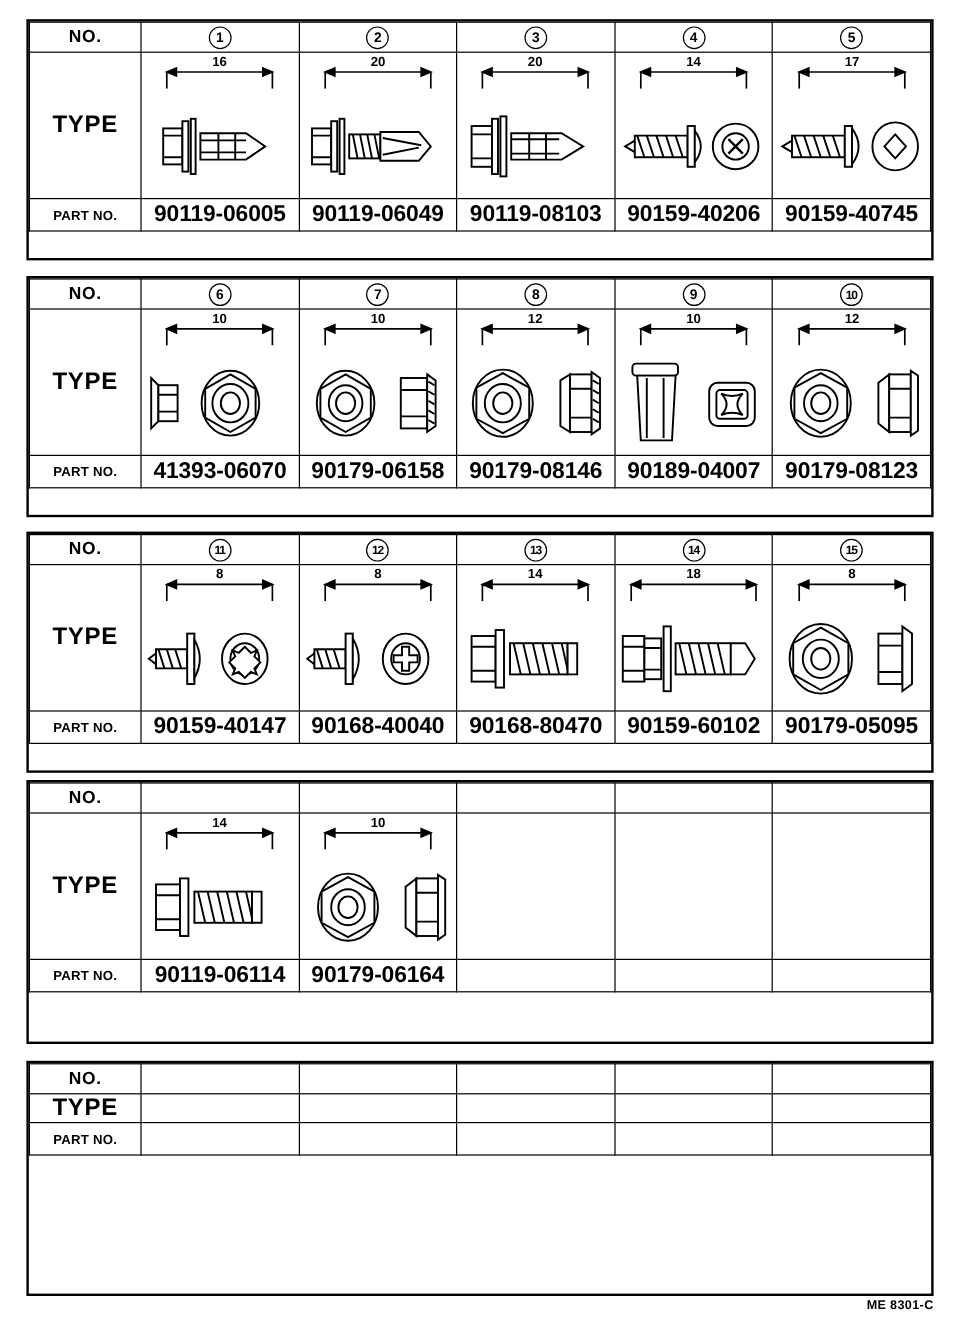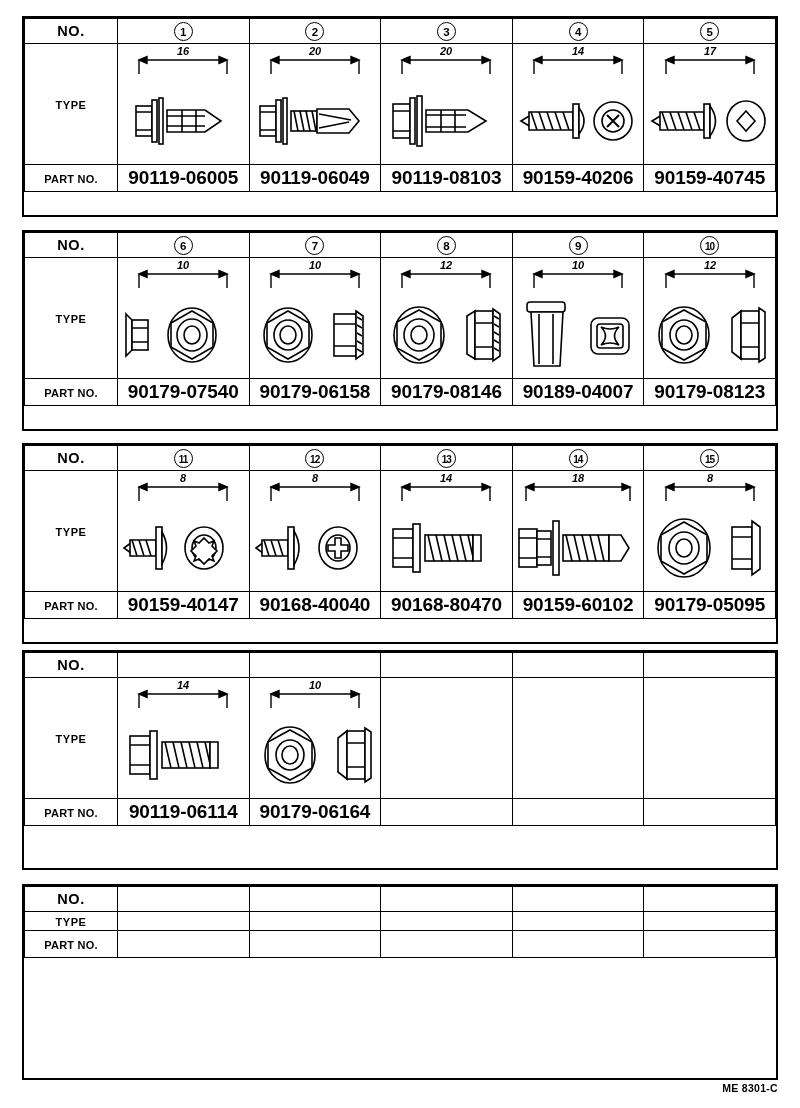--- a/index.html
+++ b/index.html
@@ -45,21 +45,21 @@
   }
   table.grid td.label {
     width: 92px;
   }
 
   .row-no td { height: 24px; }
   .row-type td { height: 0; }
   .row-part td { height: 26px; }
 
   .lbl {
-    font-size: 11px;
+    font-size: 20px;
     font-weight: bold;
     letter-spacing: 0.6px;
     font-family: "Liberation Sans", sans-serif;
   }
   .lbl-no { font-size: 14.5px; }
   .lbl-part {
     font-size: 11px;
     letter-spacing: 0.2px;
   }
   .partno {
@@ -80,21 +80,20 @@
     font-weight: bold;
     text-align: center;
     font-family: "Liberation Sans", sans-serif;
     box-sizing: border-box;
   }
   .circnum.two { font-size: 10px; letter-spacing: -1px; padding-right: 0.5px; }
 
   .typecell {
     position: relative;
     height: 148px;
-    font-style: italic;
   }
 
   .art {
     display: block;
     margin: 0 auto;
   }
 
   .footer-code {
     position: absolute;
     right: 22px;
@@ -380,21 +379,21 @@
         <path d="M97 31 h18 M97 55 h18"></path>
         <path d="M115 16 l6 4 v46 l-6 4 z" fill="#fff"></path>
       </g>
     </svg>
               </td>
     </tr>
     <tr class="row-part">
       <td class="label">
         <span class="lbl lbl-part">PART NO.</span>
       </td>
-      <td><span class="partno">90179-07540</span></td>
+      <td><span class="partno">41393-06070</span></td>
               <td><span class="partno">90179-06158</span></td>
               <td><span class="partno">90179-08146</span></td>
               <td><span class="partno">90189-04007</span></td>
               <td><span class="partno">90179-08123</span></td>
     </tr>
   </tbody>
         </table>
       </div>
       <div class="block" style="top: 443px; height: 201px;">
   <table class="grid">

